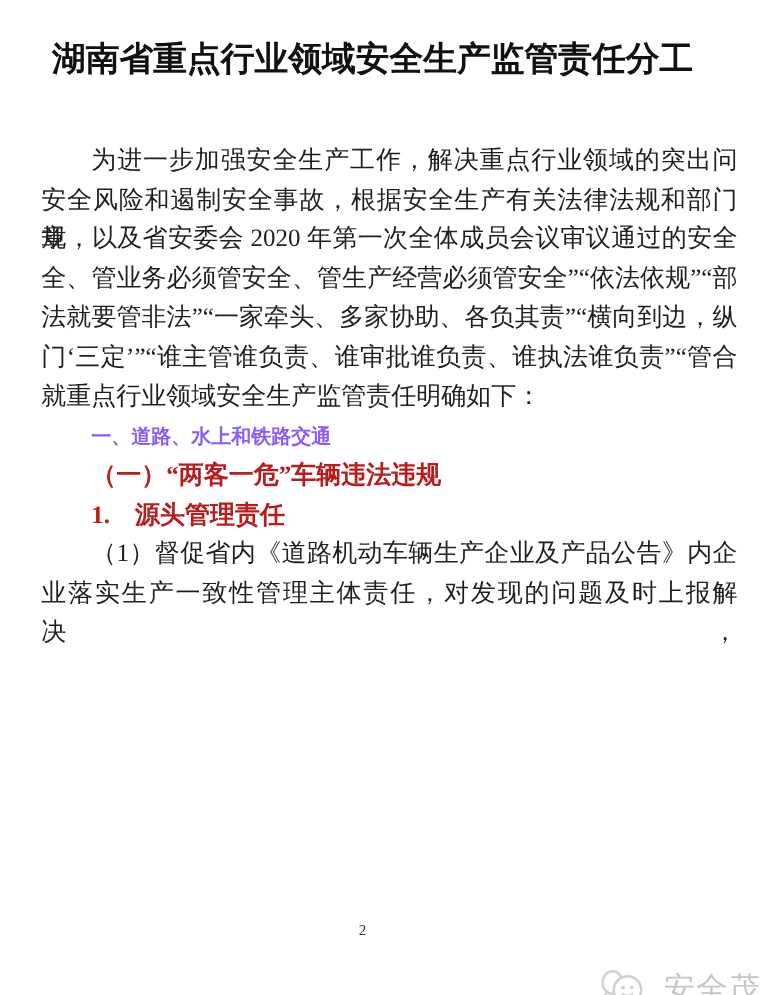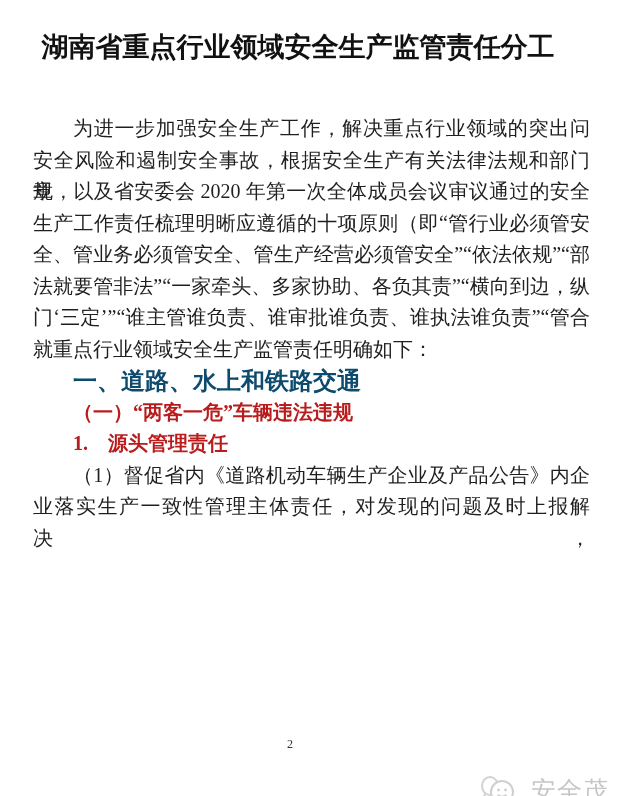--- a/index.html
+++ b/index.html
@@ -33,22 +33,22 @@
     text-align:justify;
     text-align-last:justify;
     white-space:nowrap-off;
   }
   .line.indent { text-indent:40px; }
   .line.end { text-align-last:left; }
   .line.h1 {
     font-family:"Liberation Sans","DejaVu Sans",sans-serif;
     font-weight:bold;
     text-align-last:left;
-    font-size:24px;
-    color:#0c4a6e;
+    font-size:16px;
+    color:#8b5cf6;
   }
   .line.h2, .line.h3 {
     font-weight:bold;
     text-align-last:left;
     color:#b91c1c;
   }
   .page-number {
     position:absolute;
     top:721px; left:0; width:580px;
     text-align:center;
@@ -75,21 +75,20 @@
 <body>
 
 <div class="page">
 
   <div class="doc-title">湖南省重点行业领域安全生产监管责任分工</div>
 
   <div class="content">
     <div class="line indent">为进一步加强安全生产工作，解决重点行业领域的突出问</div>
     <div class="line">安全风险和遏制安全事故，根据安全生产有关法律法规和部门规</div>
     <div class="line">章，以及省安委会 2020 年第一次全体成员会议审议通过的安全</div>
-    <div class="line">生产工作责任梳理明晰应遵循的十项原则（即“管行业必须管安</div>
     <div class="line">全、管业务必须管安全、管生产经营必须管安全”“依法依规”“部</div>
     <div class="line">法就要管非法”“一家牵头、多家协助、各负其责”“横向到边，纵</div>
     <div class="line">门‘三定’”“谁主管谁负责、谁审批谁负责、谁执法谁负责”“管合</div>
     <div class="line end">就重点行业领域安全生产监管责任明确如下：</div>
 
     <div class="line h1 indent">一、道路、水上和铁路交通</div>
     <div class="line h2 indent">（一）“两客一危”车辆违法违规</div>
     <div class="line h3 indent">1.　源头管理责任</div>
 
     <div class="line indent">（1）督促省内《道路机动车辆生产企业及产品公告》内企</div>

